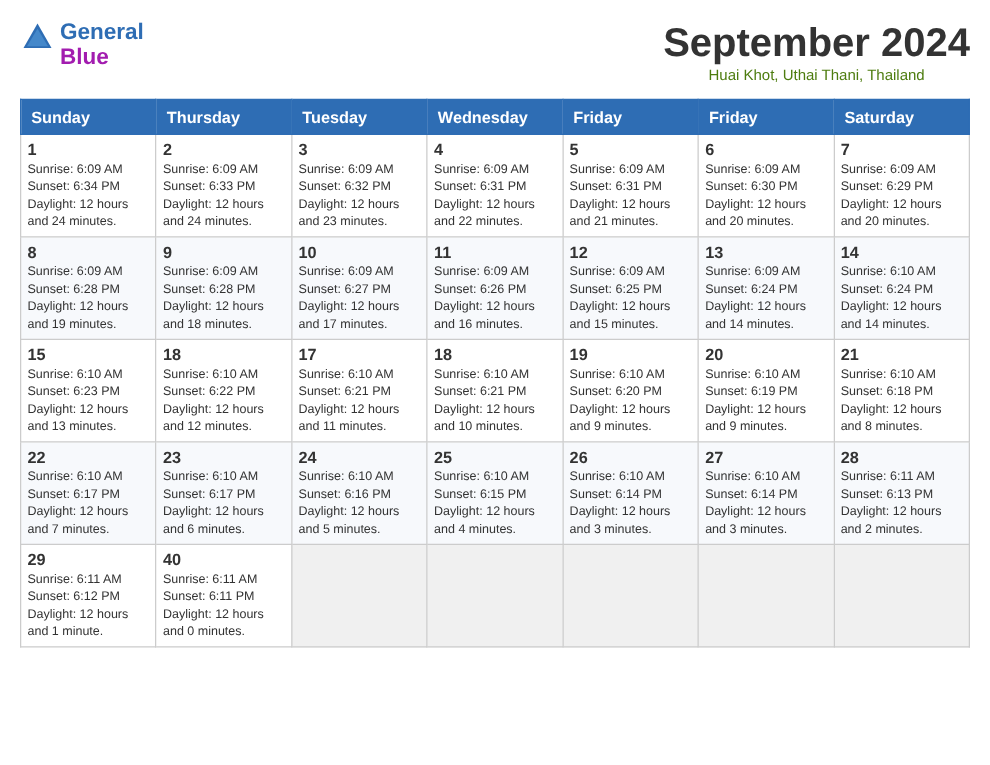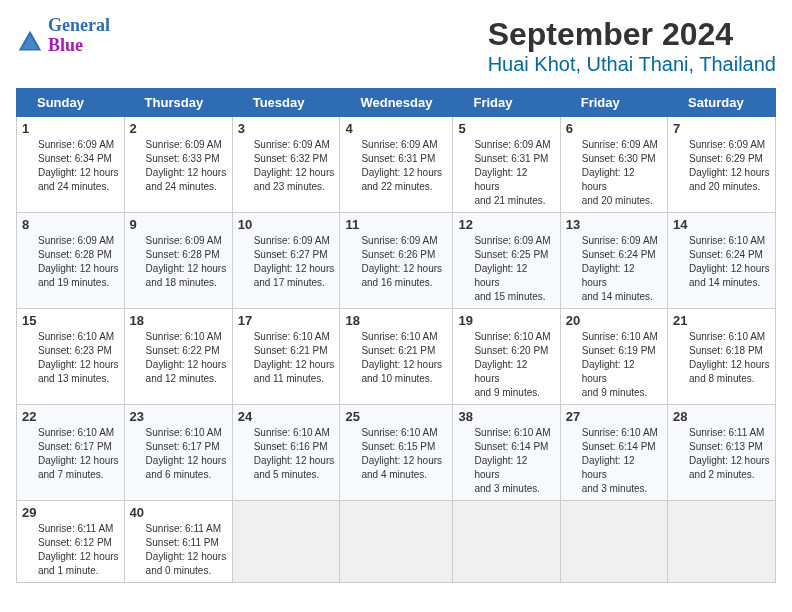--- a/index.html
+++ b/index.html
@@ -11,60 +11,59 @@
       padding: 16px;
     }
     .header {
       display: flex;
       justify-content: space-between;
       align-items: flex-start;
       margin-bottom: 12px;
     }
     .logo {
       display: flex;
-      align-items: flex-end;
+      align-items: flex-start;
       gap: 4px;
-      font-family: Liberation Serif, serif;
     }
     .logo-text {
       font-size: 18px;
       font-weight: bold;
       color: #333;
       line-height: 1.1;
     }
     .logo-text span {
       color: #2e6db4;
     }
     .logo-icon {
       width: 28px;
       height: 28px;
     }
     .title-block {
-      text-align: left;
+      text-align: center;
     }
     .title-block h1 {
       font-size: 32px;
       font-weight: bold;
       color: #333;
     }
     .title-block h2 {
-      font-size: 20px;
-      color: #0369a1;
+      font-size: 12px;
+      color: #4d7c0f;
       font-weight: normal;
     }
     table {
       width: 100%;
       border-collapse: collapse;
     }
     thead tr th {
       background-color: #2e6db4;
       color: #fff;
       font-size: 13px;
       font-weight: bold;
-      padding: 6px 20px;
+      padding: 6px 8px;
       text-align: left;
       border: 1px solid #2e6db4;
     }
     tbody tr td {
       vertical-align: top;
       border: 1px solid #ccc;
       padding: 4px 5px;
       font-size: 10.5px;
       color: #333;
       width: calc(100% / 7);
@@ -73,21 +72,20 @@
     tbody tr td .day-num {
       font-size: 13px;
       font-weight: bold;
       display: block;
       margin-bottom: 2px;
     }
     tbody tr td .day-info {
       font-size: 10px;
       line-height: 1.4;
       color: #333;
-      margin-left: 16px;
     }
     tbody tr:nth-child(even) td {
       background-color: #f7f9fc;
     }
     tbody tr:nth-child(odd) td {
       background-color: #fff;
     }
     .empty {
       background-color: #f0f0f0 !important;
     }
@@ -301,21 +299,21 @@
 and 5 minutes.</div>
         </td>
         <td>
           <span class="day-num">25</span>
           <div class="day-info" style="white-space: pre-line;">Sunrise: 6:10 AM
 Sunset: 6:15 PM
 Daylight: 12 hours
 and 4 minutes.</div>
         </td>
         <td>
-          <span class="day-num">38</span>
+          <span class="day-num">26</span>
           <div class="day-info" style="white-space: pre-line;">Sunrise: 6:10 AM
 Sunset: 6:14 PM
 Daylight: 12 hours
 and 3 minutes.</div>
         </td>
         <td>
           <span class="day-num">27</span>
           <div class="day-info" style="white-space: pre-line;">Sunrise: 6:10 AM
 Sunset: 6:14 PM
 Daylight: 12 hours

